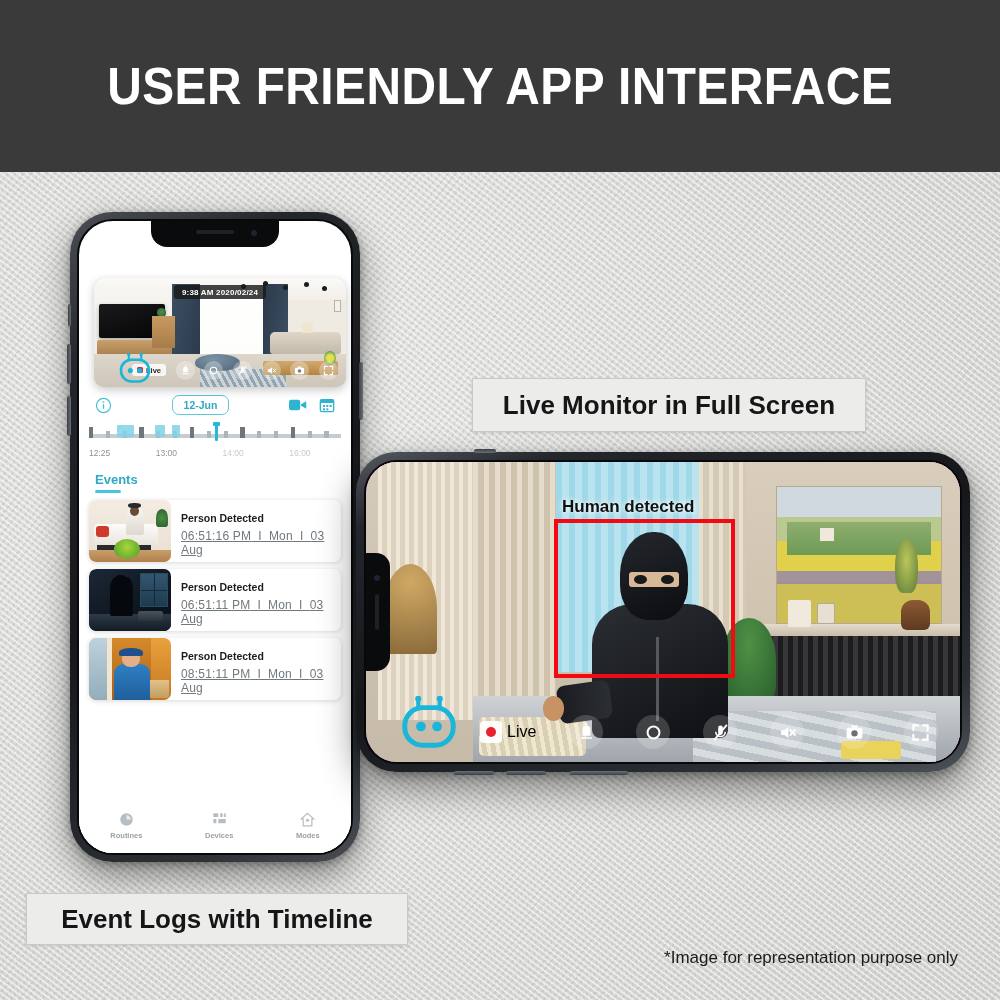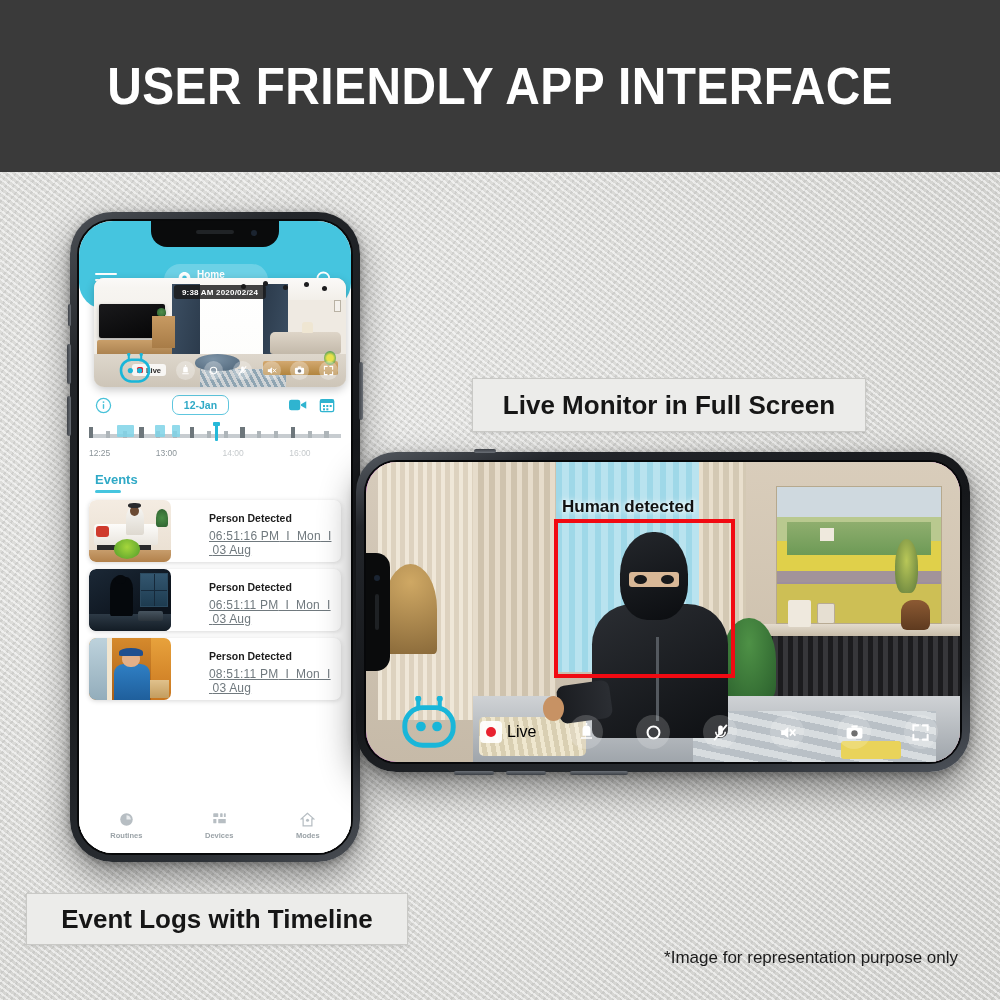--- a/index.html
+++ b/index.html
@@ -216,21 +216,21 @@
   .events-ul{ width:26px; height:2.5px; background:#45c5df; margin:3px 0 0 16px; border-radius:2px; }
 
   .ev-list{ margin-top:7px; padding:0 10px; display:flex; flex-direction:column; gap:7px; }
   .ev-card{
     display:flex; align-items:stretch; height:62px;
     background:#fff; border-radius:7px;
     box-shadow:0 1px 5px rgba(0,0,0,.16);
     overflow:hidden;
   }
   .ev-thumb{ width:82px; flex:0 0 82px; border-radius:7px; overflow:hidden; position:relative; }
-  .ev-info{ flex:1; padding:12px 0 0 10px;margin-left:28px; }
+  .ev-info{ flex:1; padding:12px 0 0 10px; }
   .ev-title{ font-size:10.5px; font-weight:700; color:#1c1c1c; }
   .ev-meta{ font-size:12px; color:#70797e; margin-top:5px; letter-spacing:.2px;text-decoration:underline; }
 
   
   .th1{ position:absolute; inset:0; background:linear-gradient(#f4ece2,#e9ded0); }
   .th1 .sofa{ position:absolute; left:6%; bottom:26%; width:78%; height:34%;
     background:linear-gradient(#fdfcfa,#e9e5de); border-radius:4px 4px 2px 2px; }
   .th1 .sofa-leg{ position:absolute; bottom:18%; left:10%; width:66%; height:8%; background:#2a2a2c; }
   .th1 .person{ position:absolute; left:45%; top:12%; width:22%; height:46%;
     background:linear-gradient(#f7f6f3,#ded9d0); border-radius:40% 40% 10% 10%; }
@@ -427,43 +427,20 @@
   <div class="btn-side btn-p-2"></div>
   <div class="btn-side btn-p-3"></div>
   <div class="btn-side btn-p-4"></div>
 
   <div class="phone-p-inner">
     <div class="notch-p">
       <div class="spk"></div>
       <div class="cam"></div>
     </div>
 
-    <div class="app-head">
-      <div class="app-head-row">
-        <div class="ham">
-          <i></i>
-            <i></i>
-            <i></i>
-        </div>
-        <div class="loc-pill">
-          <svg class="pin" viewBox="0 0 24 32">
-            <path d="M12 0C5.9 0 1 4.9 1 11c0 8 11 21 11 21s11-13 11-21C23 4.9 18.1 0 12 0z" fill="#ffffff"></path>
-            <circle cx="12" cy="11" r="4.2" fill="#45c5df"></circle>
-          </svg>
-          <div class="loc-txt">
-            <div class="l1">Home</div>
-            <div class="l2">Garage</div>
-          </div>
-        </div>
-        <svg class="search-ic" viewBox="0 0 24 24">
-          <circle cx="10" cy="10" r="7" fill="none" stroke="#ffffff" stroke-width="2.2"></circle>
-          <line x1="15.2" y1="15.2" x2="21.5" y2="21.5" stroke="#ffffff" stroke-width="2.4" stroke-linecap="round"></line>
-        </svg>
-      </div>
-    </div>
 
     <div class="cam-card">
       <div class="lr">
         <div class="lr-ceil"></div>
         <div class="lr-wall-l"></div>
         <div class="lr-window"></div>
         <div class="lr-cur-l"></div>
         <div class="lr-cur-r"></div>
         <div class="lr-chand">
             <i style="left:6%;top:28%"></i>
@@ -544,21 +521,21 @@
 
     <div class="app-body">
       <div class="tl-head">
         <div class="icon-btn">
           <svg viewBox="0 0 24 24" style="width:17px;height:17px">
               <circle cx="12" cy="12" r="10" fill="none" stroke="#49c2d9" stroke-width="1.8"></circle>
               <circle cx="12" cy="7.2" r="1.3" fill="#49c2d9"></circle>
               <rect x="11" y="10" width="2" height="7" rx="1" fill="#49c2d9"></rect>
             </svg>
         </div>
-        <div class="date-pill">12-Jan</div>
+        <div class="date-pill">12-Jun</div>
         <div class="tl-right">
           <div class="icon-btn">
             <svg viewBox="0 0 24 18" style="width:18px;height:14px">
                 <rect x="0" y="2" width="15" height="14" rx="3" fill="#2fb4d0"></rect>
                 <path d="M16 8l7-4v10l-7-4z" fill="#2fb4d0"></path>
               </svg>
           </div>
           <div class="icon-btn">
             <svg viewBox="0 0 24 24" style="width:16px;height:16px">
                 <rect x="2" y="4" width="20" height="18" rx="2.5" fill="none" stroke="#2fb4d0" stroke-width="2"></rect>

